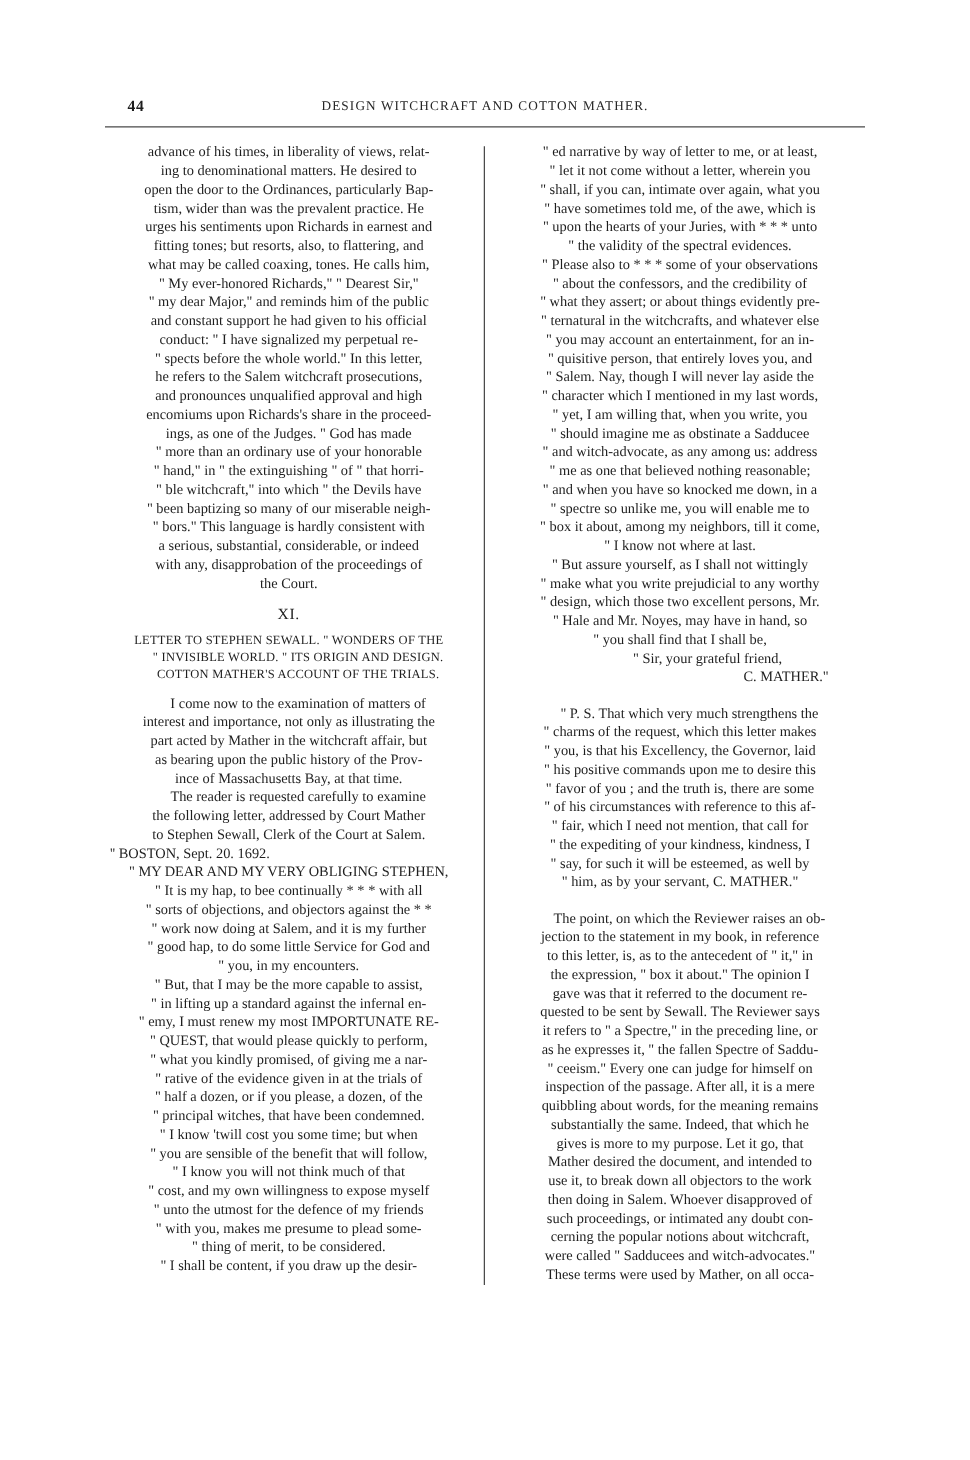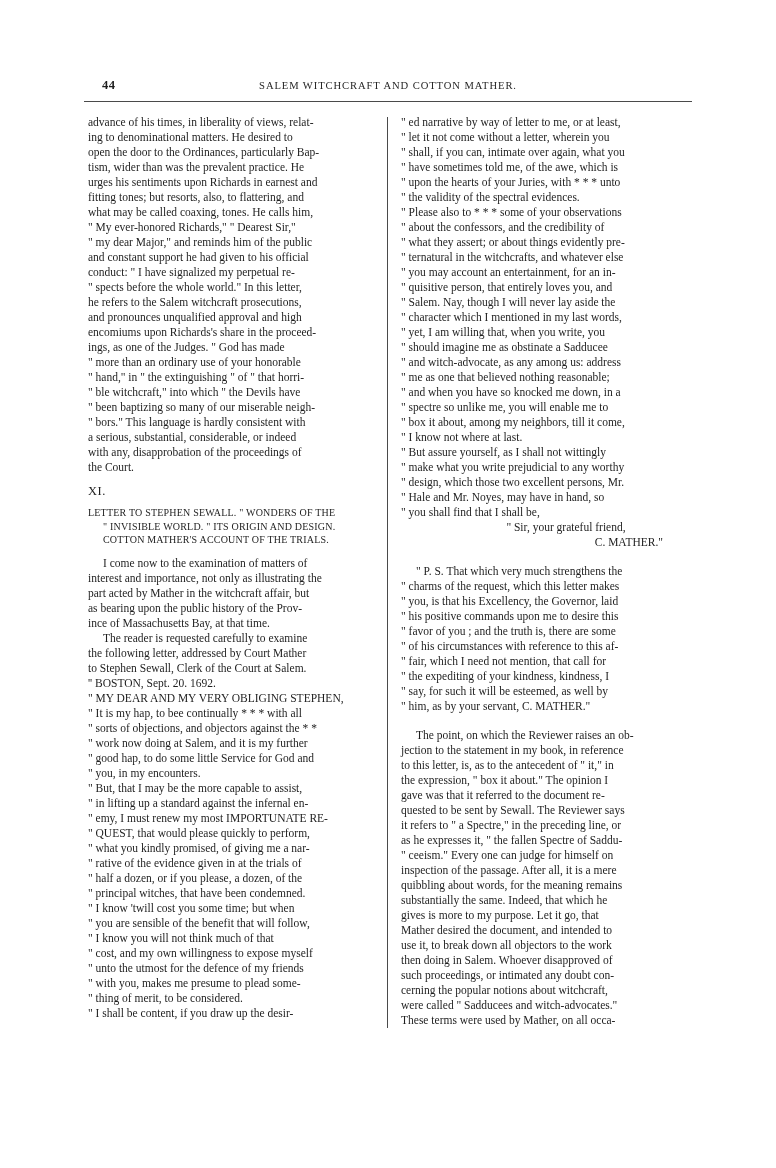--- a/index.html
+++ b/index.html
@@ -56,26 +56,26 @@
   .col-divider {
     width: 1px;
     flex: 0 0 1px;
     background: #4a4a4a;
     margin: 2px 13px 0 13px;
   }
   .block {
     white-space: pre-line;
     font-size: 11.5px;
     line-height: 15px;
-    text-align: left;
+    text-align: center;
     color: #1e1e1e;
   }
   .block.indent { text-indent: 15px; }
   .block.section-heading {
-    text-align: left;
+    text-align: center;
     text-indent: 0;
     font-size: 12.5px;
     letter-spacing: 0.5px;
     margin: 9px 0 7px 0;
   }
   .block.subject-heading {
     font-size: 10px;
     line-height: 13.5px;
     letter-spacing: 0.2px;
     padding-left: 15px;
@@ -95,21 +95,21 @@
     padding-right: 24px;
   }
   .block.gap-before { margin-top: 14px; }
 </style>
 </head>
 <body>
 
 <div class="page">
   <div class="page-header">
     <span class="page-number">44</span>
-    <span class="running-header">SALEM WITCHCRAFT AND COTTON MATHER.</span>
+    <span class="running-header">DESIGN WITCHCRAFT AND COTTON MATHER.</span>
   </div>
   <hr class="header-rule">
   <div class="columns">
     <div class="column">
         <div class="block">advance of his times, in liberality of views, relat-
 ing to denominational matters. He desired to
 open the door to the Ordinances, particularly Bap-
 tism, wider than was the prevalent practice. He
 urges his sentiments upon Richards in earnest and
 fitting tones; but resorts, also, to flattering, and

